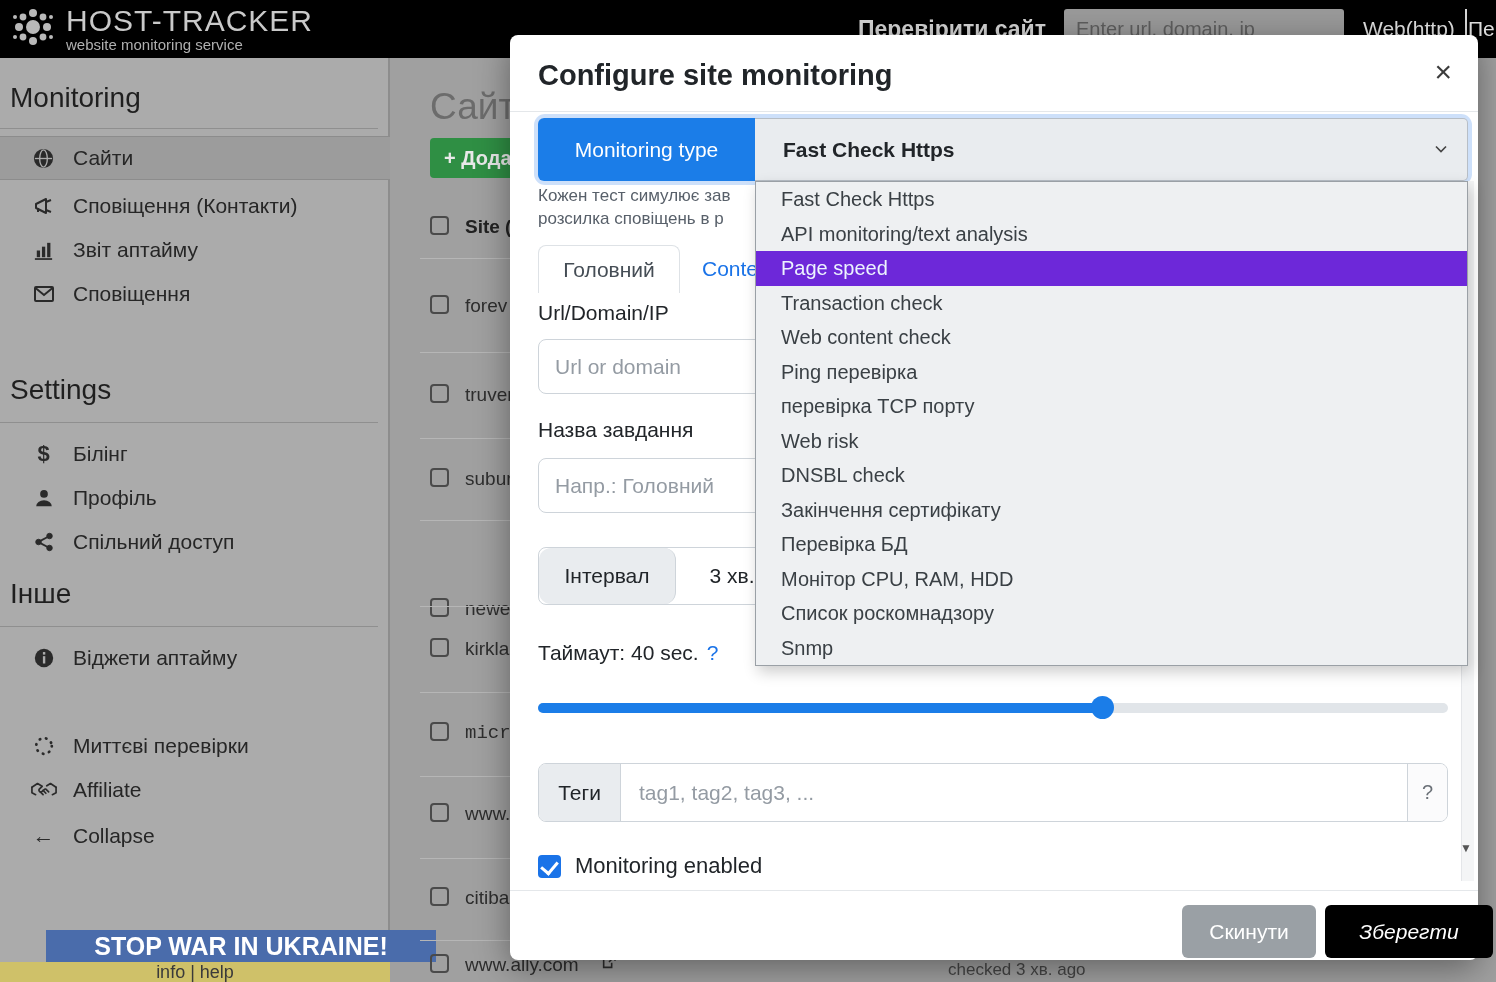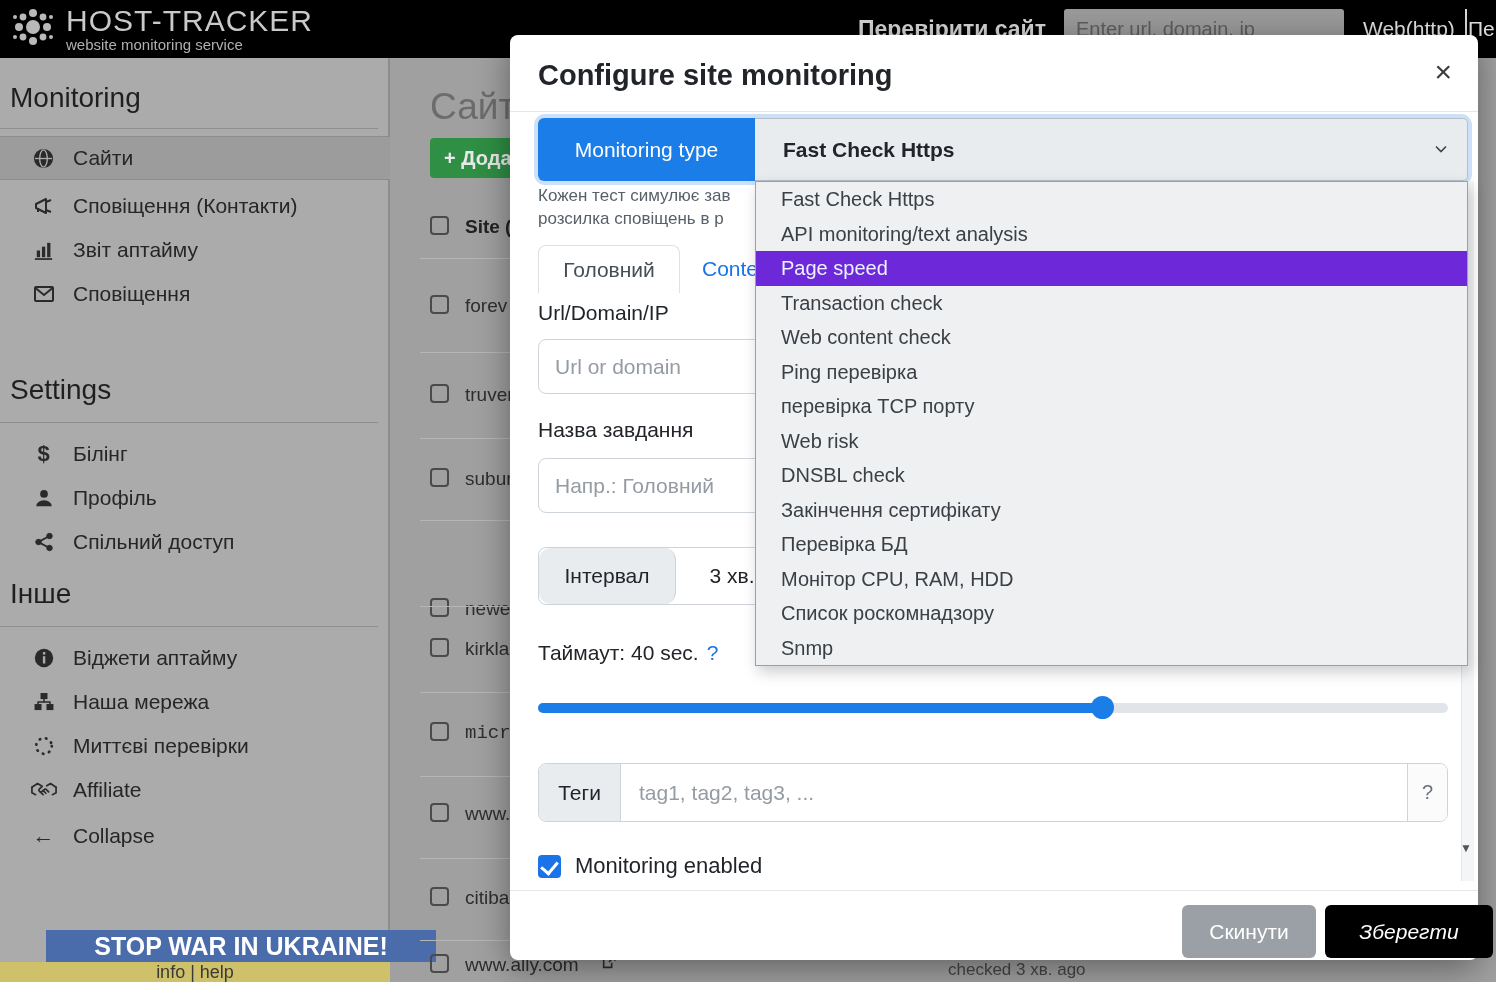--- a/index.html
+++ b/index.html
@@ -233,31 +233,20 @@
 
     <div class="side-item" style="top:578px;">
       <span class="icon">
         <svg width="22" height="22" viewBox="0 0 24 24">
           <circle cx="12" cy="12" r="10" fill="#2a2a2a"></circle>
           <rect x="10.8" y="10" width="2.6" height="8" fill="#ababab"></rect>
             <rect x="10.8" y="5.5" width="2.6" height="2.8" fill="#ababab"></rect>
         </svg>
       </span>
       <span>Віджети аптайму</span>
-    </div>
-    <div class="side-item" style="top:622px;">
-      <span class="icon">
-        <svg width="22" height="22" viewBox="0 0 24 24" fill="#2a2a2a" stroke="#2a2a2a" stroke-width="1.6">
-          <rect x="9" y="3" width="6" height="5"></rect>
-            <rect x="2.5" y="15" width="6" height="5"></rect>
-            <rect x="15.5" y="15" width="6" height="5"></rect>
-          <path d="M12 8 v4 M5.5 15 v-3 h13 v3" fill="none"></path>
-        </svg>
-      </span>
-      <span>Наша мережа</span>
     </div>
     <div class="side-item" style="top:666px;">
       <span class="icon">
         <svg width="22" height="22" viewBox="0 0 24 24" fill="none" stroke="#2a2a2a" stroke-width="3" stroke-linecap="round">
           <circle cx="12" cy="12" r="8.5" stroke-dasharray="0.5 6.5"></circle>
         </svg>
       </span>
       <span>Миттєві перевірки</span>
     </div>
     <div class="side-item" style="top:710px;gap:16px;">

